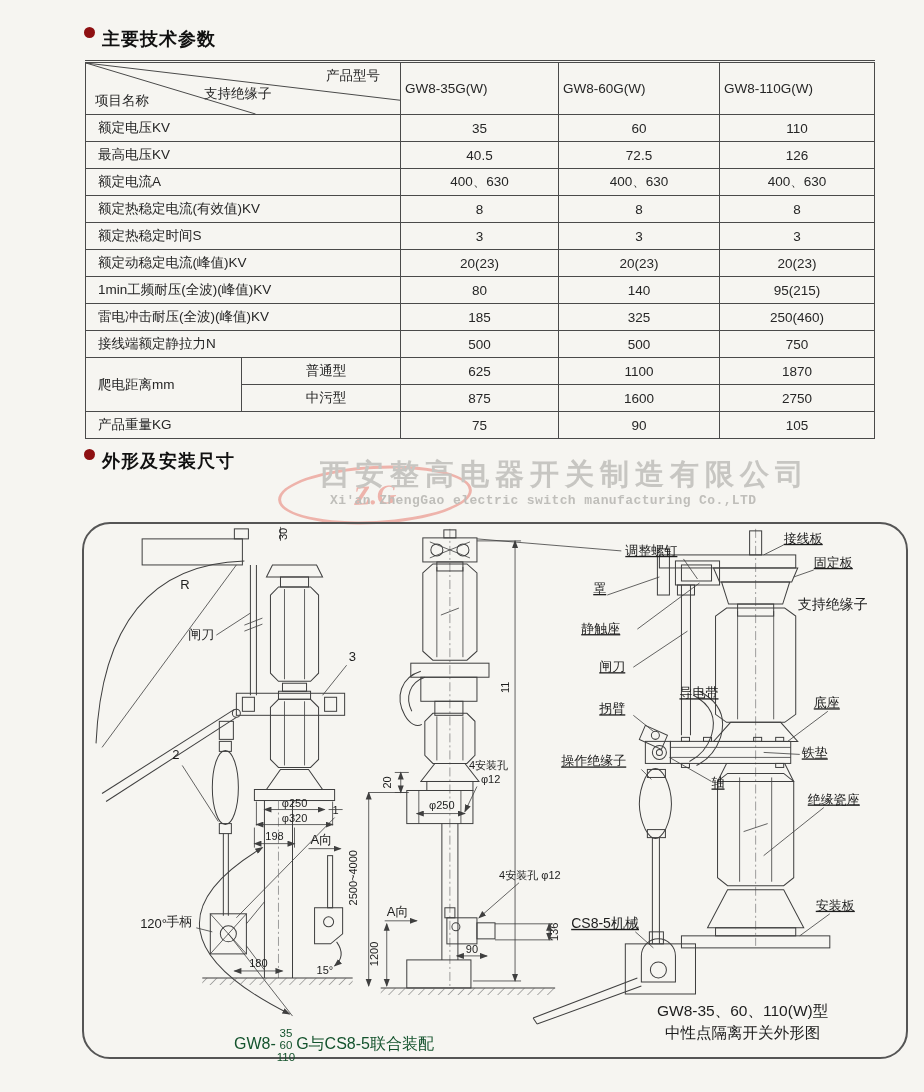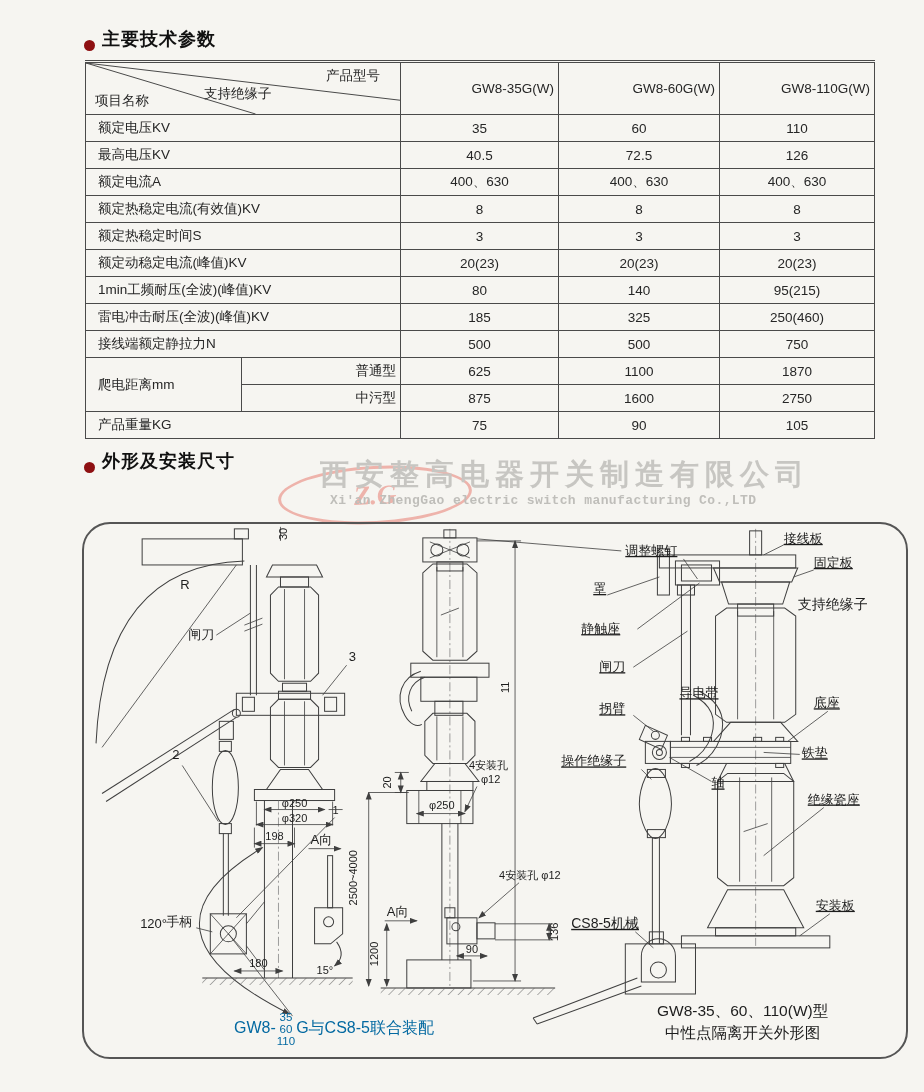--- a/index.html
+++ b/index.html
@@ -1,31 +1,31 @@
 <!DOCTYPE html>
 <html><head>
 <meta charset="utf-8">
 <style>
   html,body{margin:0;padding:0}
   body{width:924px;height:1092px;position:relative;background:#f6f5f1;
        font-family:"Liberation Sans","DejaVu Sans",sans-serif;color:#222;overflow:hidden}
-  .sec{position:absolute;display:flex;align-items:flex-end;gap:7px}
+  .sec{position:absolute;display:flex;align-items:flex-start;gap:7px}
   .bullet{width:11px;height:11px;border-radius:50%;background:#8e1012;flex:0 0 auto}
   .sec h2{font-size:18px;margin:0;font-weight:bold;color:#111;letter-spacing:1px}
   #sec1{left:84px;top:27px}
   #sec2{left:84px;top:449px}
 
   
   table.ptable{position:absolute;left:85px;top:60px;width:789px;border-collapse:collapse;
        table-layout:fixed;font-size:13.5px;background:transparent;border-top:3px double #4a4a4a}
   .ptable th,.ptable td{border:1px solid #4a4a4a;padding:0 4px;font-weight:400;color:#262626}
   .ptable td{height:26px}
-  .ptable th{height:51px;text-align:right}
+  .ptable th{height:51px;text-align:left}
   .ptable td.lblc{text-align:left;padding-left:12px}
-  .ptable td.subc{text-align:right;padding-left:14px}
+  .ptable td.subc{text-align:center;padding-left:14px}
   .ptable td.val{text-align:center}
   th.corner{position:relative;padding:0}
   svg.diag{position:absolute;inset:0;width:100%;height:100%}
   svg.diag line{stroke:#4a4a4a;stroke-width:1}
   .c-prod{position:absolute;right:20px;top:4px;font-size:13.5px}
   .c-rated{position:absolute;left:118px;top:22px;font-size:13.5px}
   .c-item{position:absolute;left:9px;bottom:4px;font-size:13.5px}
 
   
   .wm{position:absolute;left:276px;top:452px;width:648px;height:80px;z-index:1;pointer-events:none}
@@ -43,22 +43,22 @@
       border-radius:28px;z-index:2}
   .frame > svg{position:absolute;left:0;top:0;width:100%;height:100%}
   .d{stroke:#3f3f3f;stroke-width:1;fill:none}
   .dl{stroke:#3f3f3f;stroke-width:0.8;fill:none}
   .cl{stroke:#777;stroke-width:0.7;fill:none;stroke-dasharray:9 3 2 3}
   text.lb{font-size:13px;fill:#1d1d1d}
   text.lb14{font-size:14px;fill:#1d1d1d}
   text.dt{font-size:11px;fill:#1d1d1d}
   text.cap{font-size:15.5px;fill:#1d1d1d}
   .ul{text-decoration:underline}
-  .capL{position:absolute;left:118px;top:487px;width:264px;text-align:center;font-size:16px;
-      color:#0369a1;z-index:3}
+  .capL{position:absolute;left:118px;top:503px;width:264px;text-align:center;font-size:16px;
+      color:#14532d;z-index:3}
   .stack{display:inline-flex;flex-direction:column;align-items:center;font-size:11.5px;
       line-height:1.05;vertical-align:middle;margin:0 1px}
 </style>
 </head>
 <body>
 
 <div class="sec" id="sec1">
   <span class="bullet"></span>
   <h2>主要技术参数</h2>
 </div>

